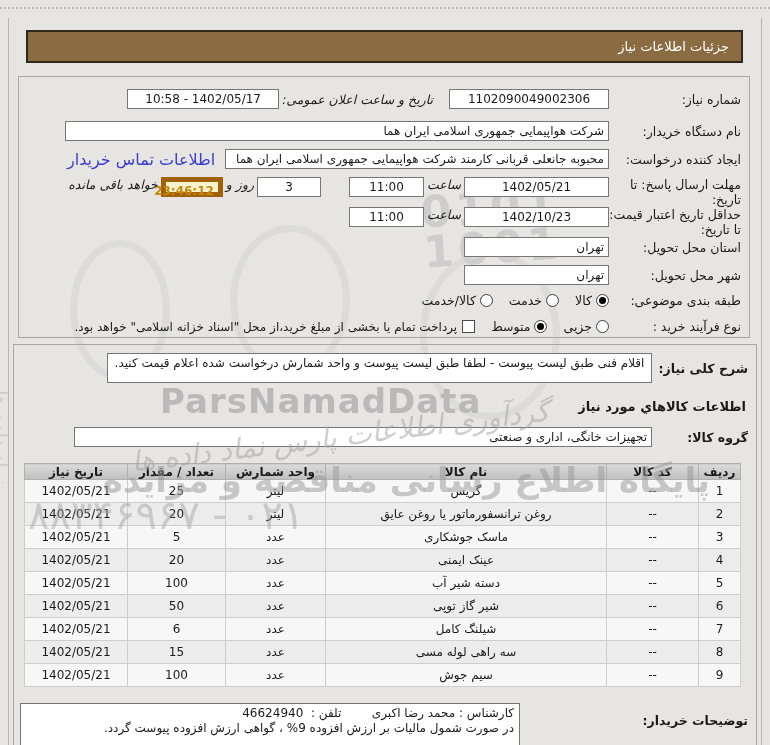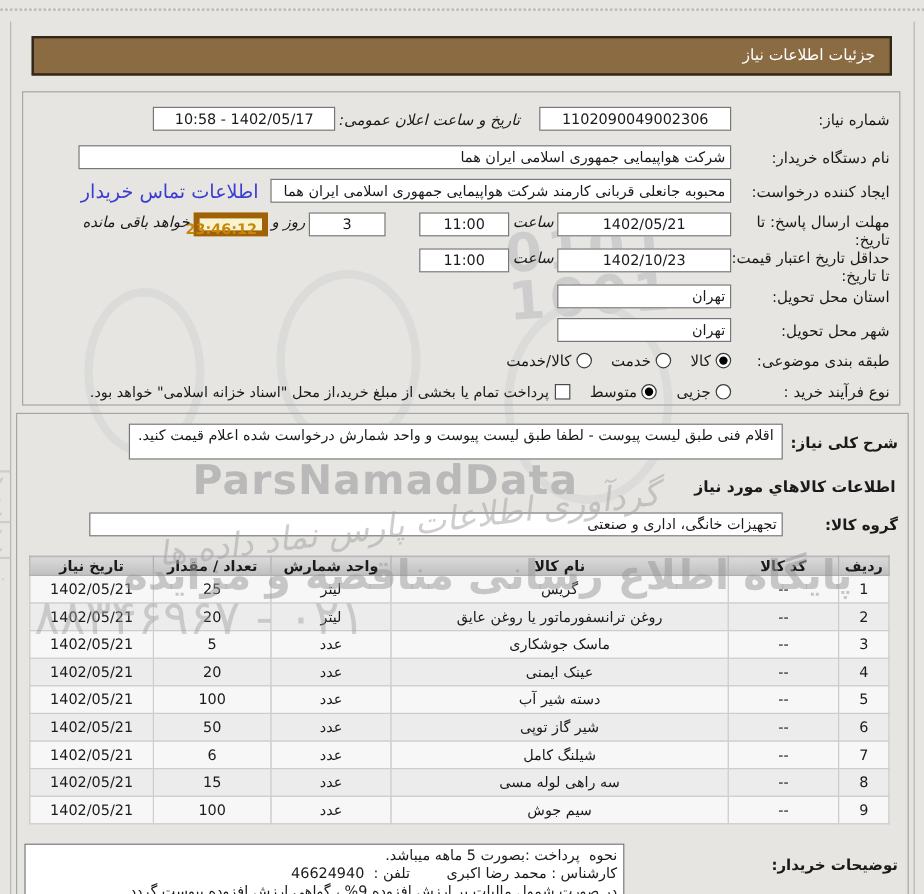--- a/index.html
+++ b/index.html
@@ -269,21 +269,20 @@
           <td>100</td>
           <td>1402/05/21</td>
         </tr>
       </tbody>
   </table>
 
   <div class="frow top-align" style="top:358px; right:8px;">
     <span class="flabel bold" style="flex:0 0 110px; width:110px; padding-top:10px;">توضیحات خریدار:</span>
     <span style="width:118px;"></span>
     <div class="notes-box" style="position:static;">
-      <div class="notes-line">نحوه  پرداخت :بصورت 5 ماهه میباشد.</div>
       <div class="notes-line">کارشناس : محمد رضا اکبری        تلفن :  46624940</div>
       <div class="notes-line">در صورت شمول مالیات بر ارزش افزوده 9% ، گواهی ارزش افزوده پیوست گردد.</div>
     </div>
   </div>
 </div>
 
 <div class="wm wm-brand">ParsNamadData</div>
 <div class="wm wm-script">گردآوری اطلاعات پارس نماد داده ها</div>
 <div class="wm wm-line2">پایگاه اطلاع رسانی مناقصه و مزایده</div>
 <div class="wm wm-phone">۸۸۳۴۶۹۶۷ - ۰۲۱</div>

